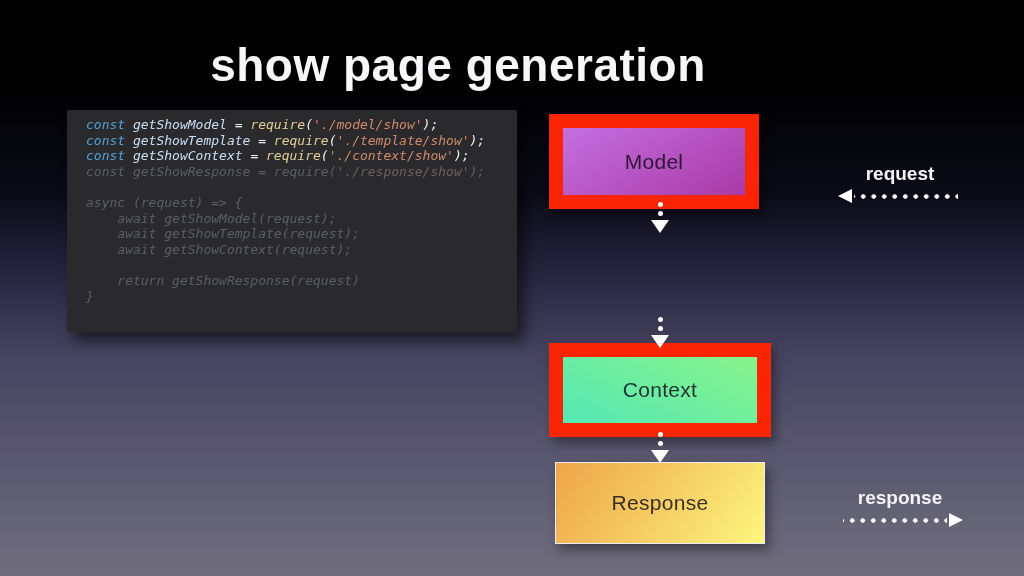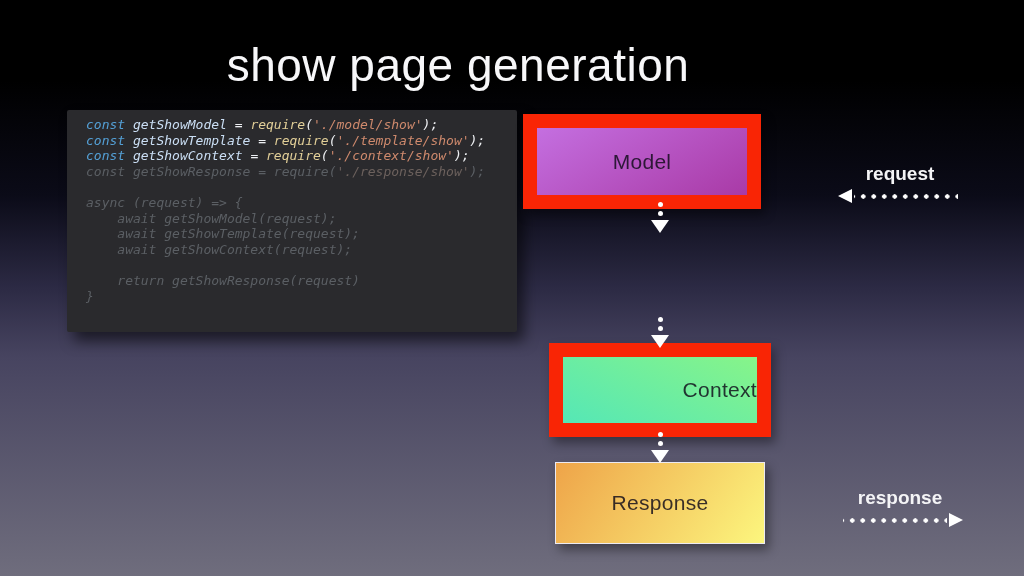--- a/index.html
+++ b/index.html
@@ -13,21 +13,21 @@
       #000000 0%, #000000 14%, #0b0b18 34%,
       #2c2a44 50%, #474460 62%, #6f6d7d 100%);
     overflow: hidden;
   }
 
   .title {
     position: absolute;
     top: 38px; left: 0; width: 916px;
     text-align: center;
     font-size: 46px;
-    font-weight: 400;
+    font-weight: 700;
     letter-spacing: 0.5px;
     color: #f7f7f9;
   }
 
   .code-block {
     position: absolute;
     left: 67px; top: 110px;
     width: 450px; height: 222px;
     background: #2a2a2d;
     border-radius: 2px;
@@ -48,21 +48,21 @@
   .flow-box-inner {
     width: 100%; height: 100%;
     display: flex; align-items: center; justify-content: center;
   }
   .flow-box.plain .flow-box-inner { border: 1px solid #eceaf2; }
   .flow-box-label {
     font-size: 21px;
     color: rgba(15,10,25,0.82);
     letter-spacing: 0.3px;
   }
-  .box-model    { left: 523px; top: 114px; width: 238px; height: 95px; }
+  .box-model    { left: 549px; top: 114px; width: 210px; height: 95px; }
   .box-template { left: 549px; top: 228px; width: 222px; height: 94px; }
   .box-context  { left: 549px; top: 343px; width: 222px; height: 94px; }
   .box-response { left: 555px; top: 462px; width: 210px; height: 82px; }
 
   .vconn {
     position: absolute;
     width: 22px;
     display: flex; flex-direction: column; align-items: center;
     z-index: 5;
   }
@@ -128,21 +128,21 @@
   <div class="title">show page generation</div>
 
   <div class="code-block" style="background: rgb(42, 42, 45);"><div class="code-line"><span style="color: rgb(84, 160, 214);">const</span><span style="color: rgb(185, 190, 196);"> </span><span style="color: rgb(203, 223, 245);">getShowModel</span><span style="color: rgb(185, 190, 196);"> </span><span style="color: rgb(238, 240, 243);">=</span><span style="color: rgb(185, 190, 196);"> </span><span style="color: rgb(226, 207, 152);">require</span><span style="color: rgb(238, 240, 243);">(</span><span style="color: rgb(207, 138, 109);">'./model/show'</span><span style="color: rgb(238, 240, 243);">);</span></div><div class="code-line"><span style="color: rgb(84, 160, 214);">const</span><span style="color: rgb(185, 190, 196);"> </span><span style="color: rgb(203, 223, 245);">getShowTemplate</span><span style="color: rgb(185, 190, 196);"> </span><span style="color: rgb(238, 240, 243);">=</span><span style="color: rgb(185, 190, 196);"> </span><span style="color: rgb(226, 207, 152);">require</span><span style="color: rgb(238, 240, 243);">(</span><span style="color: rgb(207, 138, 109);">'./template/show'</span><span style="color: rgb(238, 240, 243);">);</span></div><div class="code-line"><span style="color: rgb(84, 160, 214);">const</span><span style="color: rgb(185, 190, 196);"> </span><span style="color: rgb(203, 223, 245);">getShowContext</span><span style="color: rgb(185, 190, 196);"> </span><span style="color: rgb(238, 240, 243);">=</span><span style="color: rgb(185, 190, 196);"> </span><span style="color: rgb(226, 207, 152);">require</span><span style="color: rgb(238, 240, 243);">(</span><span style="color: rgb(207, 138, 109);">'./context/show'</span><span style="color: rgb(238, 240, 243);">);</span></div><div class="code-line"><span style="color: rgb(91, 95, 100);">const</span><span style="color: rgb(91, 95, 100);"> </span><span style="color: rgb(91, 95, 100);">getShowResponse</span><span style="color: rgb(91, 95, 100);"> </span><span style="color: rgb(91, 95, 100);">=</span><span style="color: rgb(91, 95, 100);"> </span><span style="color: rgb(91, 95, 100);">require</span><span style="color: rgb(91, 95, 100);">(</span><span style="color: rgb(108, 97, 93);">'./response/show'</span><span style="color: rgb(91, 95, 100);">);</span></div><div class="code-line">&nbsp;</div><div class="code-line"><span style="color: rgb(91, 95, 100);">async (request) =&gt; {</span></div><div class="code-line"><span style="color: rgb(91, 95, 100);">    await getShowModel(request);</span></div><div class="code-line"><span style="color: rgb(91, 95, 100);">    await getShowTemplate(request);</span></div><div class="code-line"><span style="color: rgb(91, 95, 100);">    await getShowContext(request);</span></div><div class="code-line">&nbsp;</div><div class="code-line"><span style="color: rgb(91, 95, 100);">    return getShowResponse(request)</span></div><div class="code-line"><span style="color: rgb(91, 95, 100);">}</span></div></div>
 
   <div class="flow-box framed box-model" style="background: rgb(249, 37, 5);">
     <div class="flow-box-inner" style="background: linear-gradient(150deg, rgb(196, 111, 224), rgb(169, 58, 166));">
       <span class="flow-box-label">Model</span>
     </div>
   </div>
   <div class="flow-box framed box-context" style="background: rgb(249, 37, 5);">
-    <div class="flow-box-inner" style="background: linear-gradient(205deg, rgb(135, 244, 137), rgb(85, 231, 182)); justify-content: flex-end;">
+    <div class="flow-box-inner" style="background: linear-gradient(205deg, rgb(135, 244, 137), rgb(85, 231, 182));">
       <span class="flow-box-label">Context</span>
     </div>
   </div>
   <div class="flow-box plain box-response">
     <div class="flow-box-inner" style="background: linear-gradient(125deg, rgb(238, 164, 73), rgb(252, 246, 126));">
       <span class="flow-box-label">Response</span>
     </div>
   </div>
 
   <div class="vconn vconn-1">

